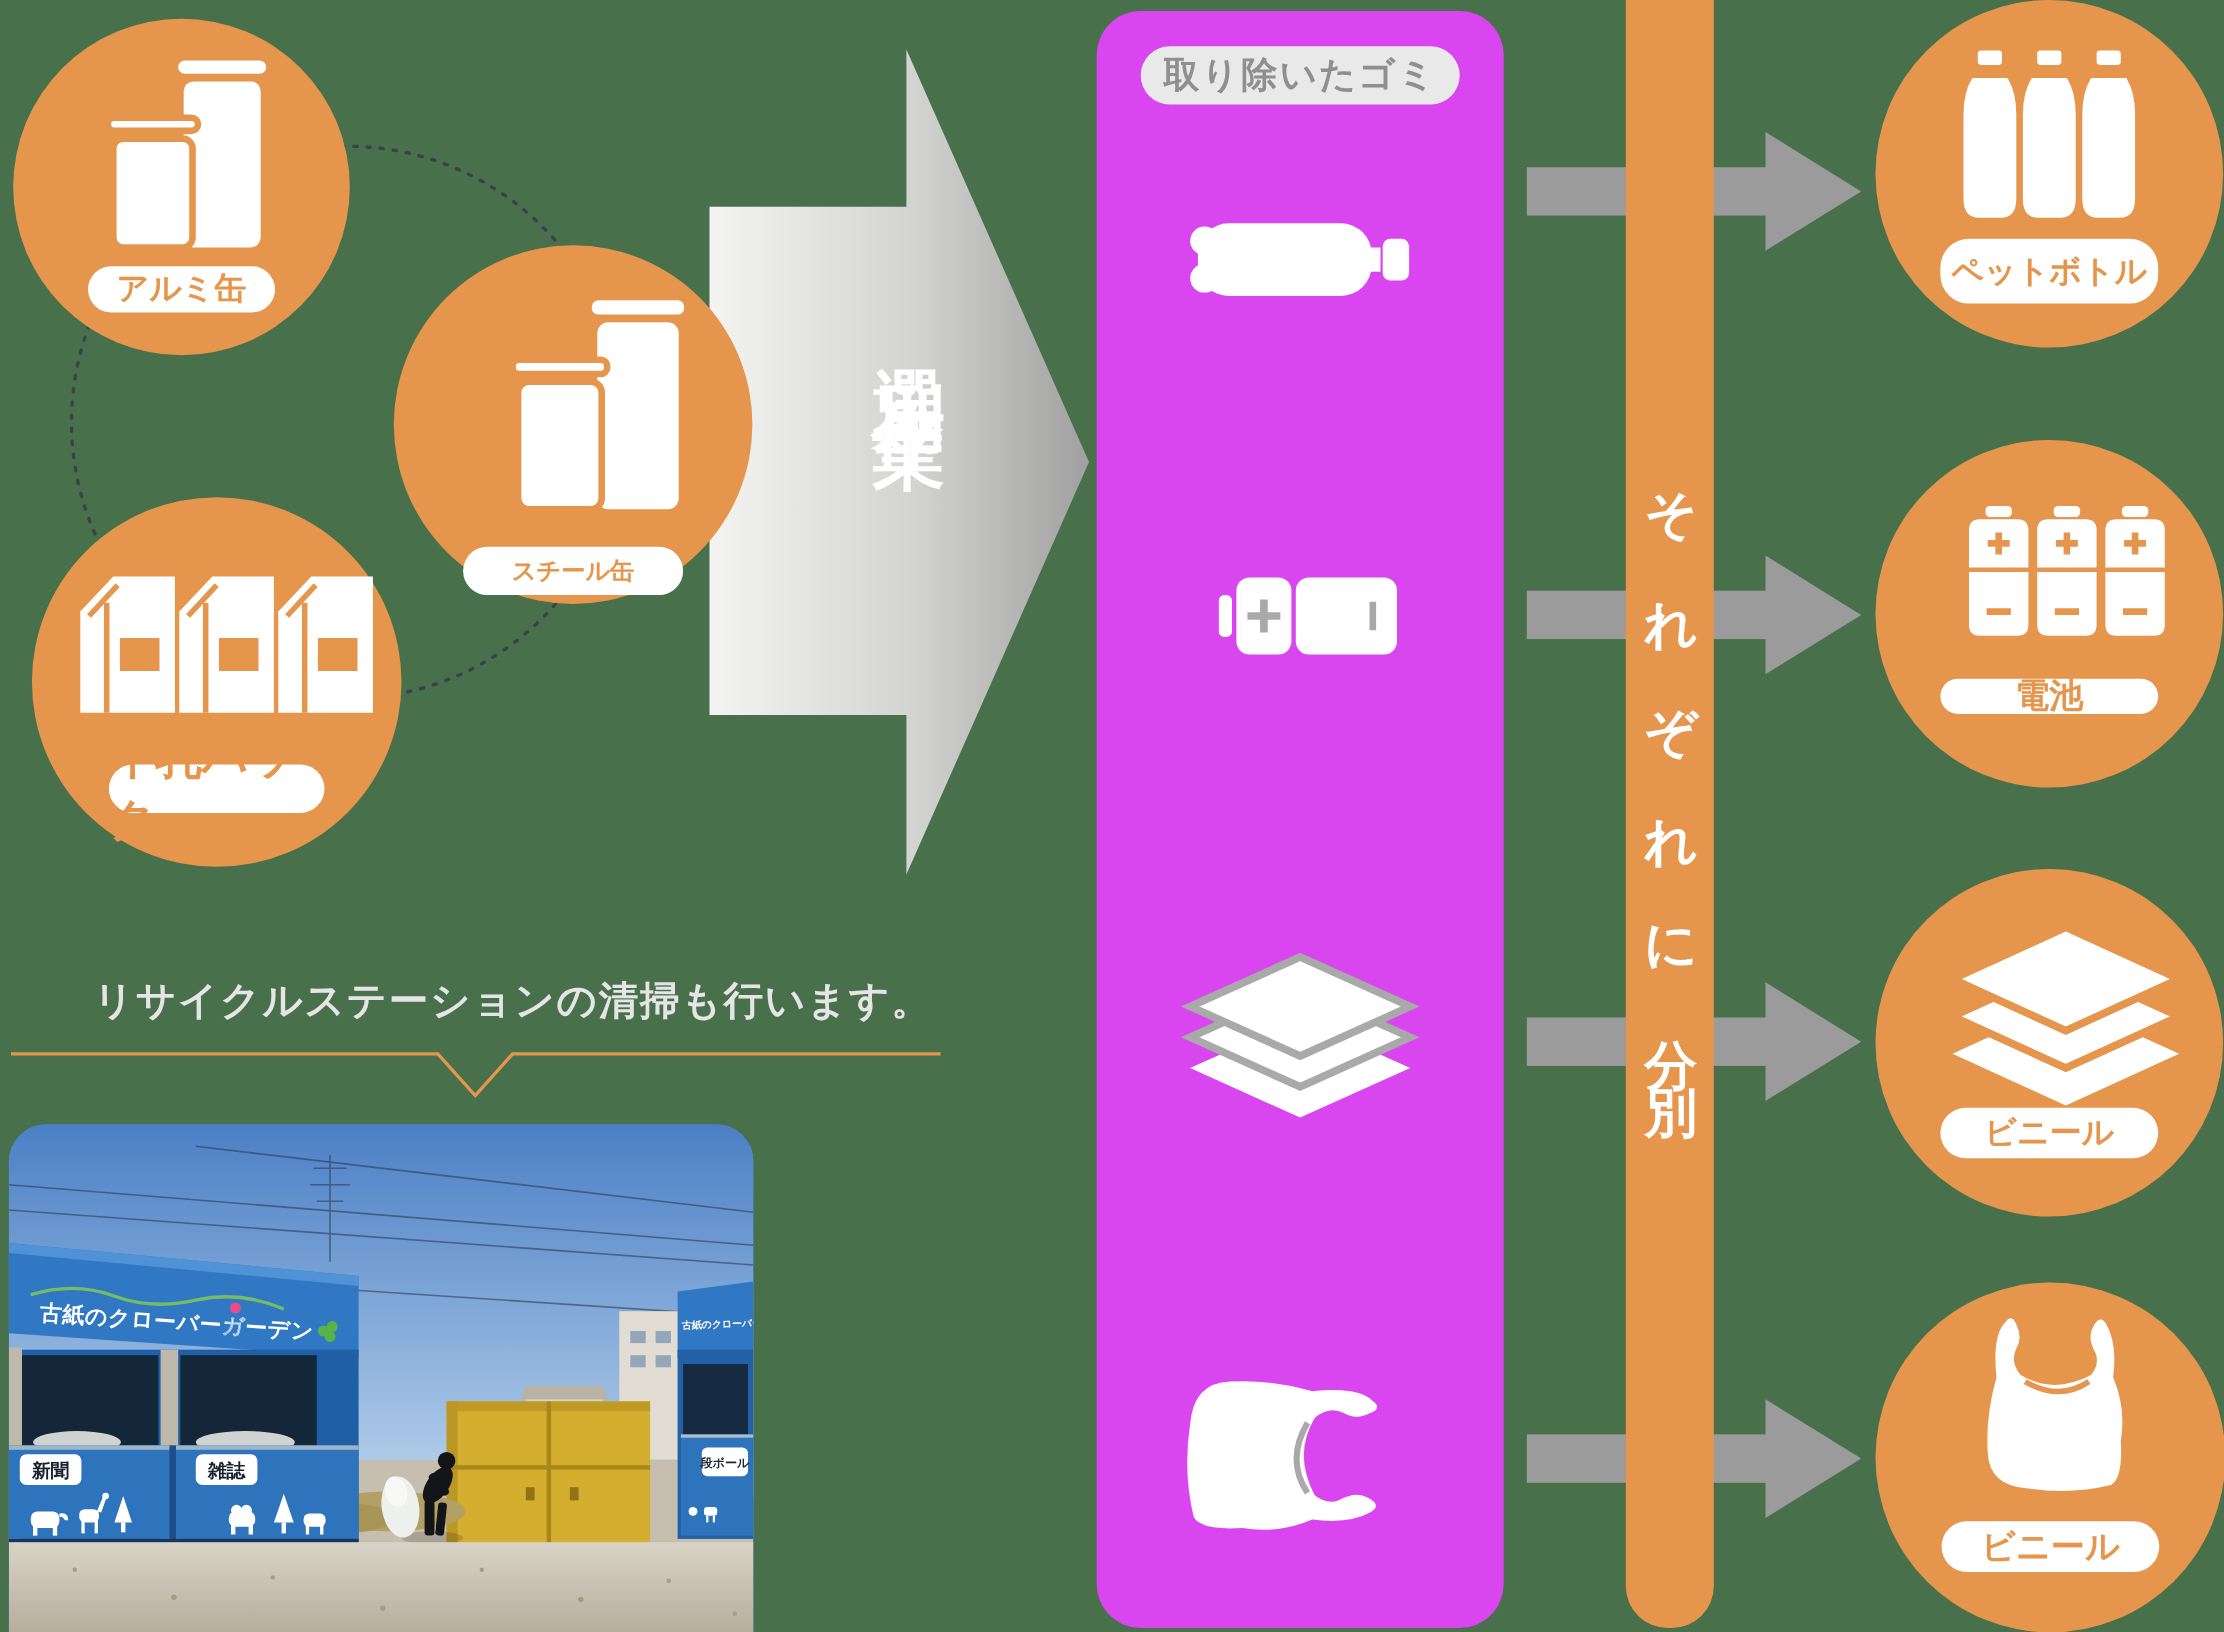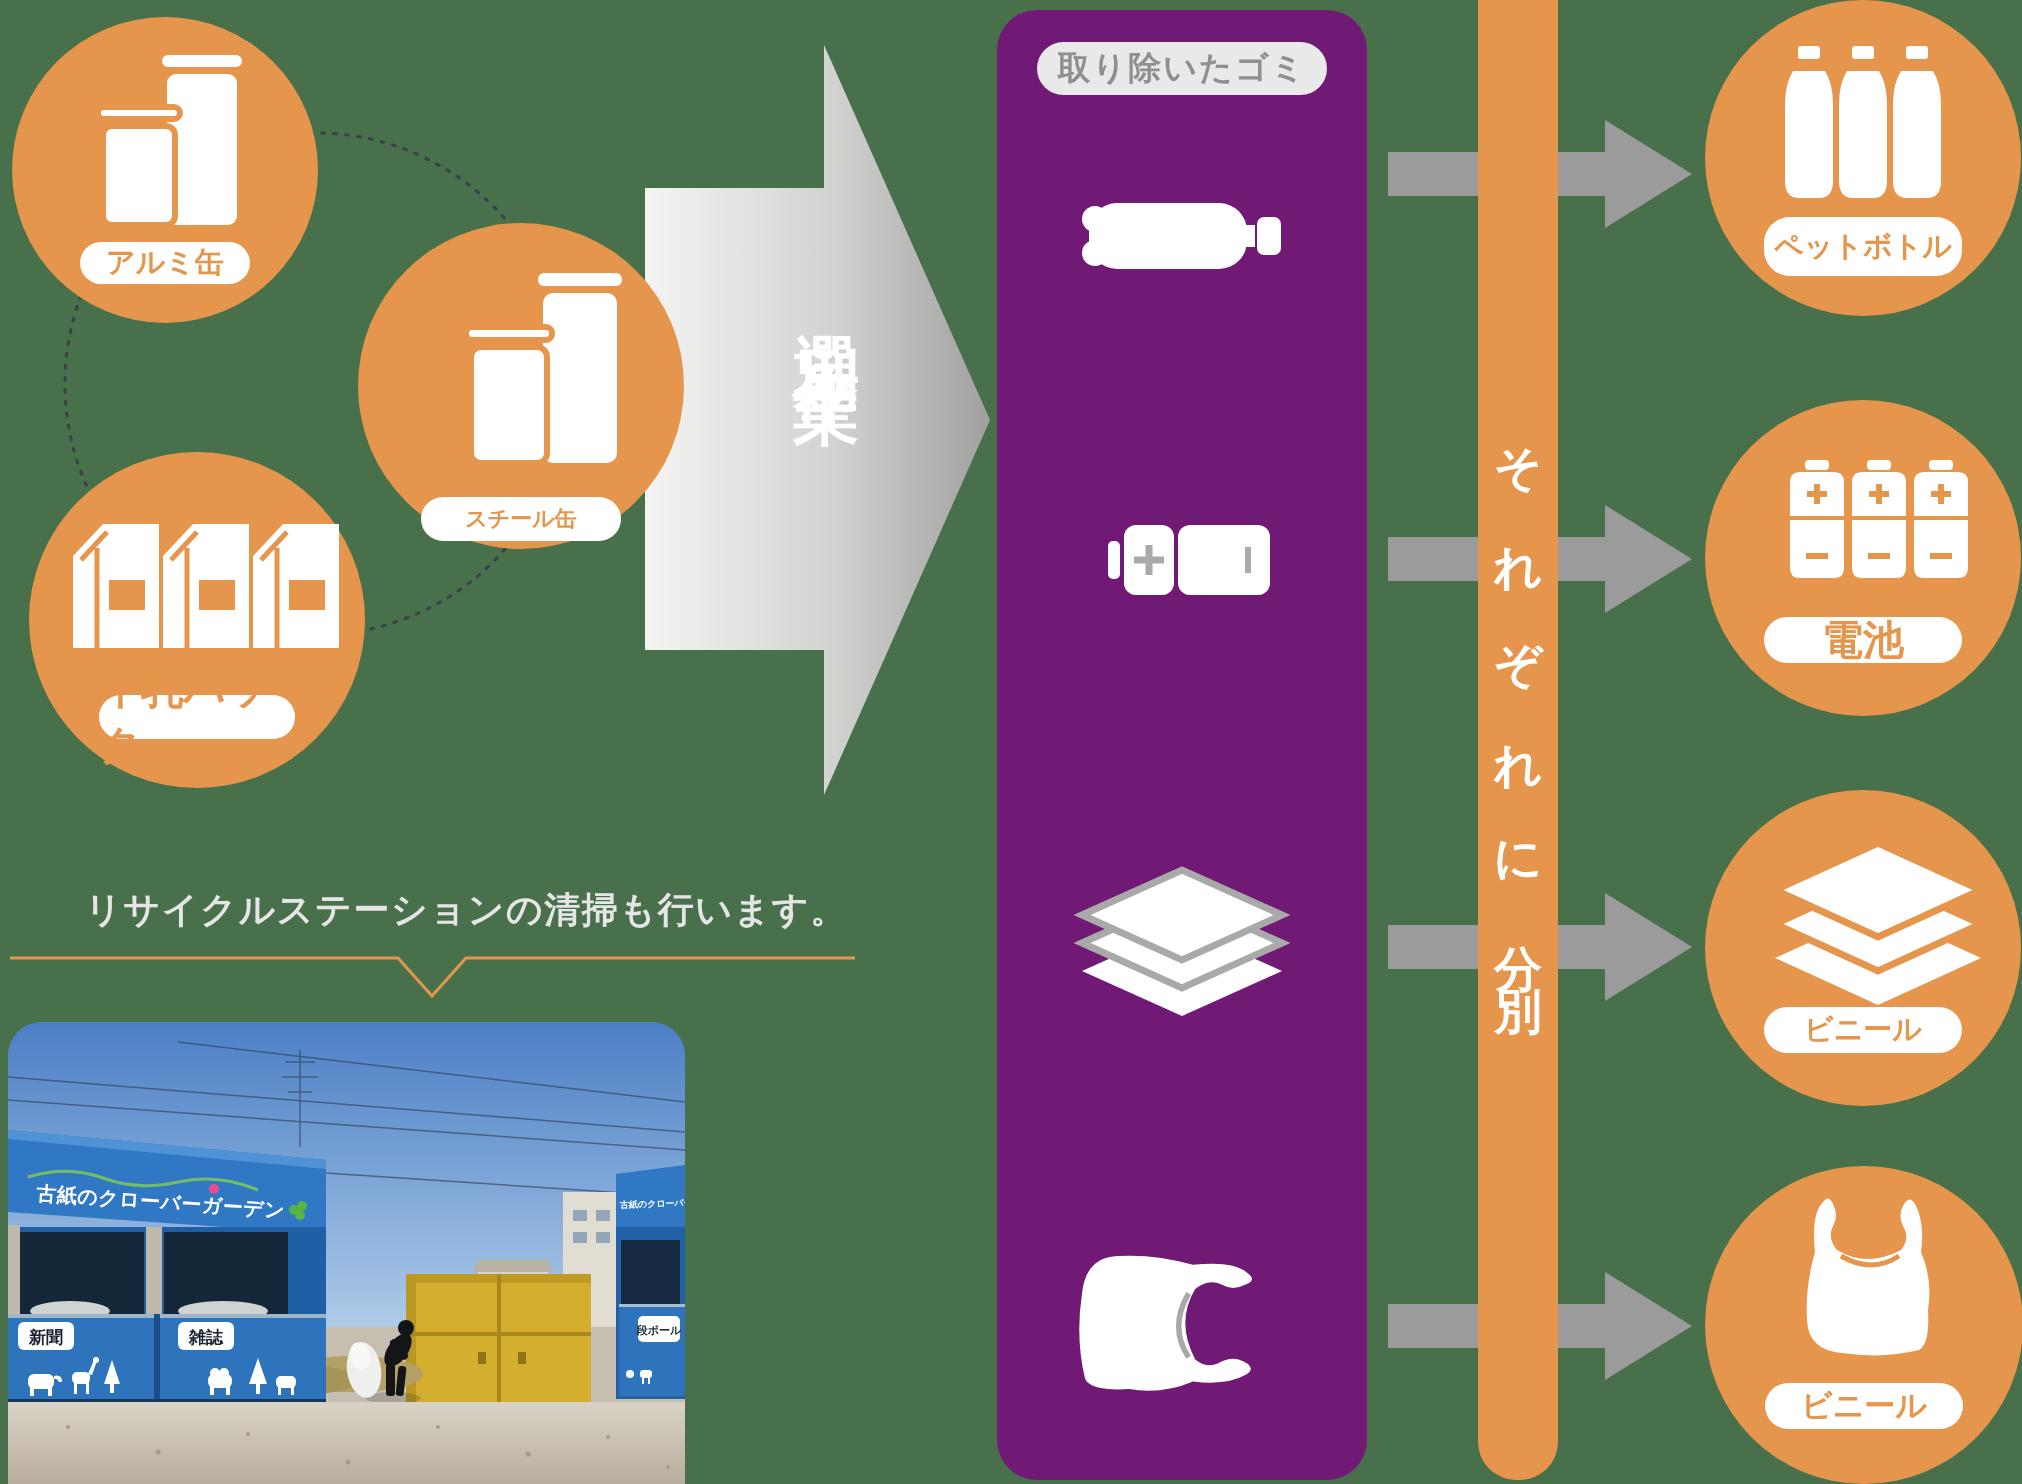--- a/index.html
+++ b/index.html
@@ -21,21 +21,21 @@
     position:absolute;background:#e9e9e9;border-radius:27px;
     display:flex;align-items:center;justify-content:center;
     color:#8f8f8f;font-weight:700;font-size:33px;letter-spacing:2px;
   }
   .vtext{
     position:absolute;color:#ffffff;font-weight:700;
     writing-mode:vertical-rl;text-orientation:upright;white-space:nowrap;
   }
   .panel{
     position:absolute;left:997px;top:10px;width:370px;height:1470px;
-    background:#701a75;border-radius:40px;
+    background:#d946ef;border-radius:40px;
   }
   .orange-bar{
     position:absolute;left:1478px;top:0;width:80px;height:1480px;
     background:#e6954c;border-radius:0 0 38px 38px;z-index:4;
   }
   .caption{
     position:absolute;left:85px;top:886px;
     font-size:36px;font-weight:600;color:#e5e5e5;letter-spacing:1.5px;
   }
   .photo{
@@ -218,21 +218,21 @@
       </g>
       <g transform="translate(209,60)">
         <rect x="15" y="0" width="24" height="10" rx="4" fill="#ffffff"></rect>
         <path d="M0,22 q0,-10 10,-10 h34 q10,0 10,10 v34 h-54 Z" fill="#ffffff"></path>
         <path d="M0,60 h54 v48 q0,10 -10,10 h-34 q-10,0 -10,-10 Z" fill="#ffffff"></path>
         <path d="M27,24 v20 M17,34 h20" stroke="#e6954c" stroke-width="6" fill="none"></path>
         <path d="M16,96 h22" stroke="#e6954c" stroke-width="6" fill="none"></path>
       </g>
     </g>
   </svg>
-  <div class="pill" style="left:59px;top:217px;width:198px;height:46px;font-size:41px;">
+  <div class="pill" style="left:59px;top:217px;width:198px;height:32px;font-size:31px;">
     <span>電池</span>
   </div>
 </div>
 
 <div class="circle z5" style="left:1705px;top:790px;width:316px;height:316px;">
   <svg width="316" height="316" viewBox="0 0 316 316" style="position:absolute;left:0;top:0">
     <polygon points="70,168 173,121 276,168 173,215" fill="#ffffff"></polygon>
     <polygon points="70,134 173,87 276,134 173,181" fill="#ffffff" stroke="#e6954c" stroke-width="7"></polygon>
     <polygon points="70,100 173,53 276,100 173,147" fill="#ffffff" stroke="#e6954c" stroke-width="7"></polygon>
   </svg>

